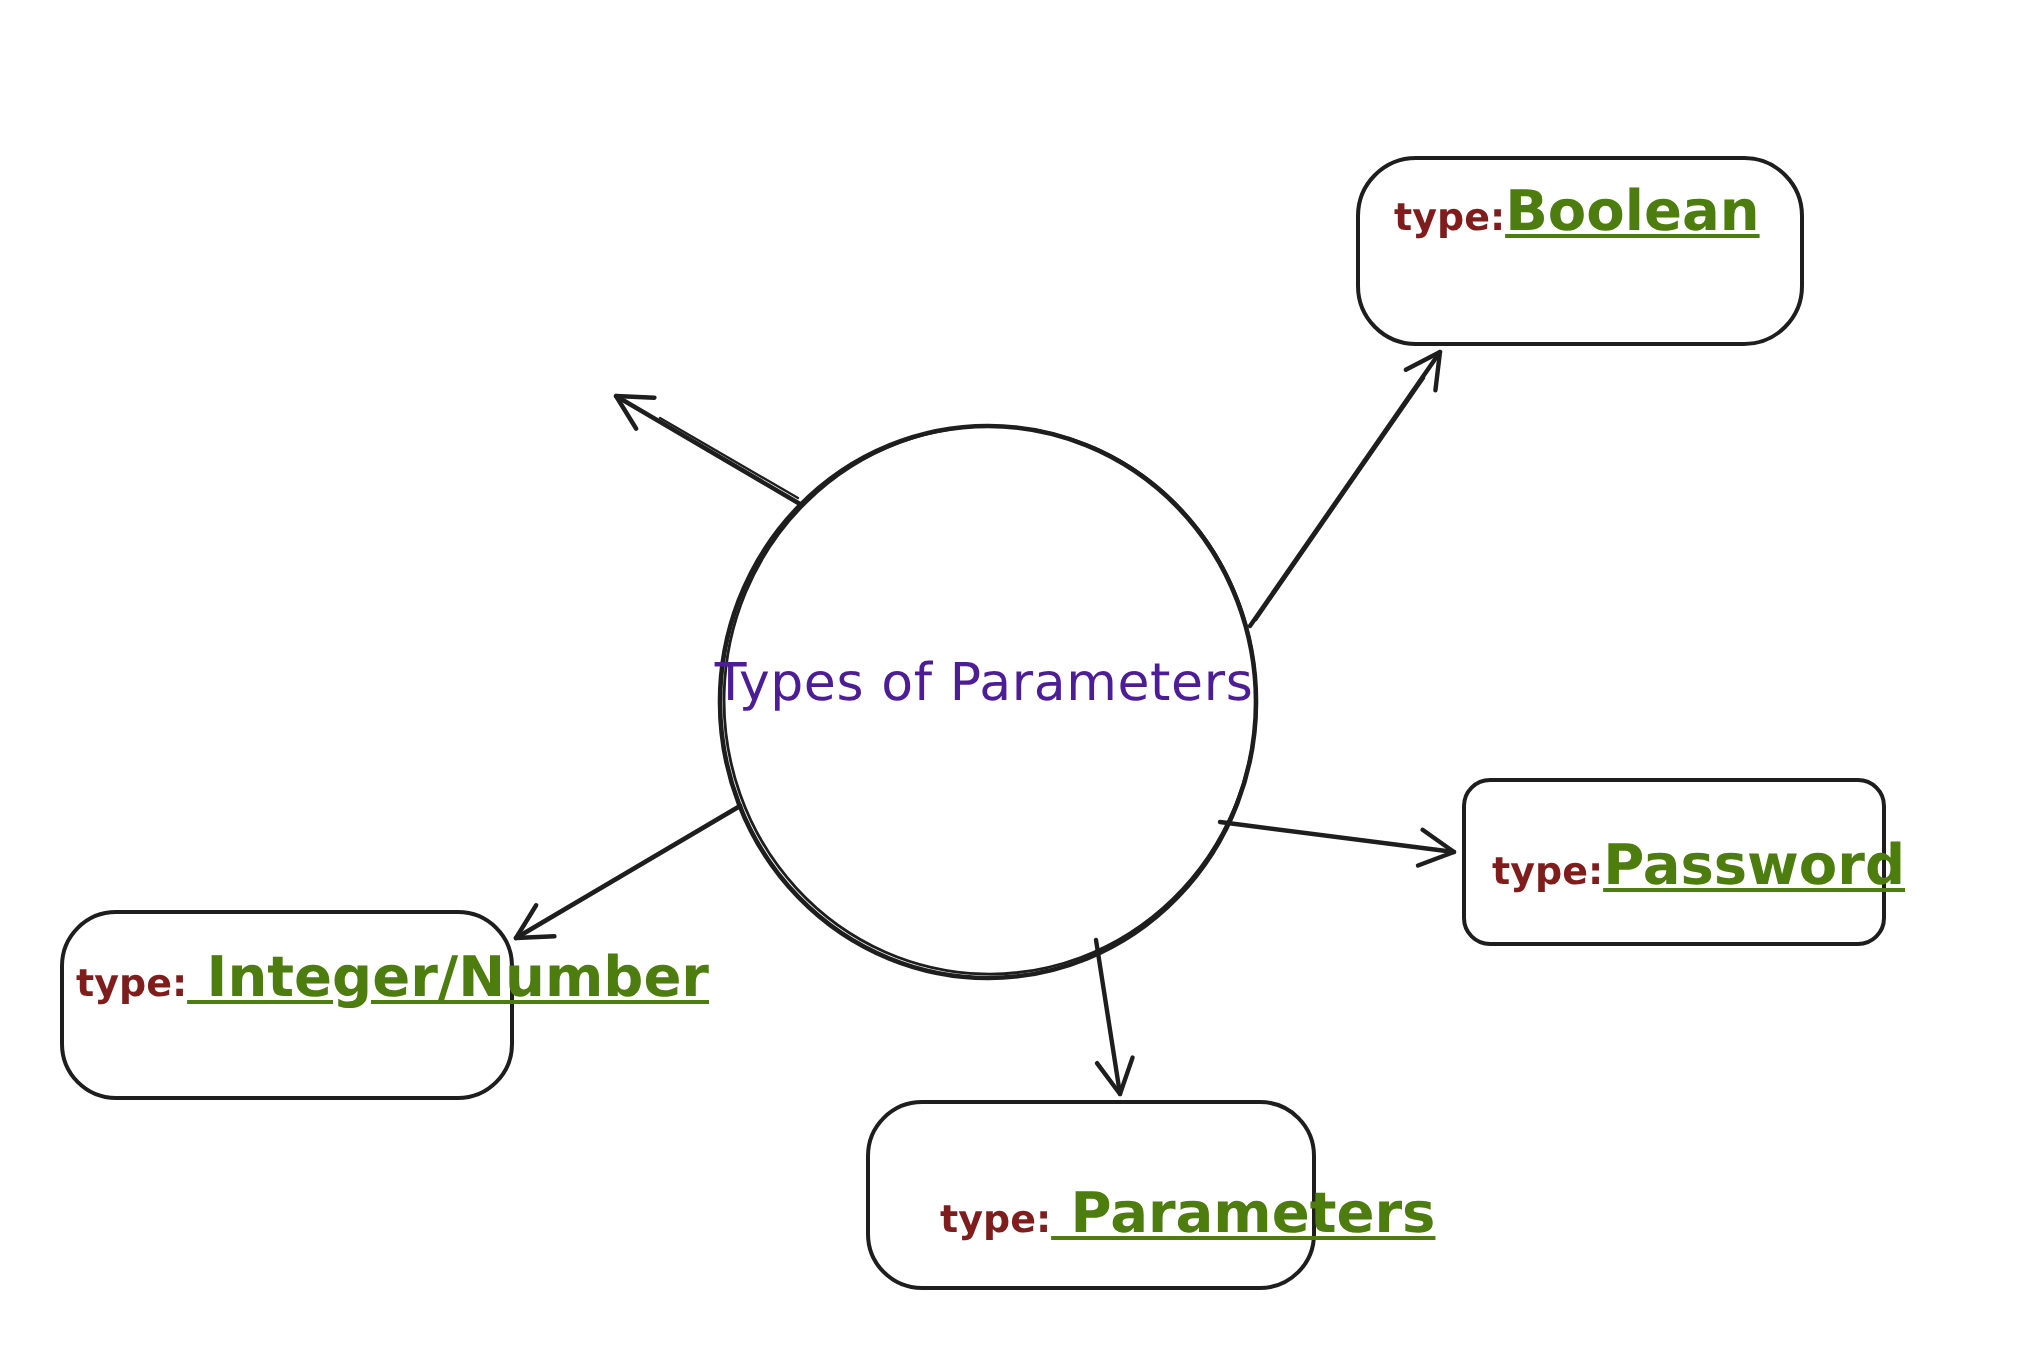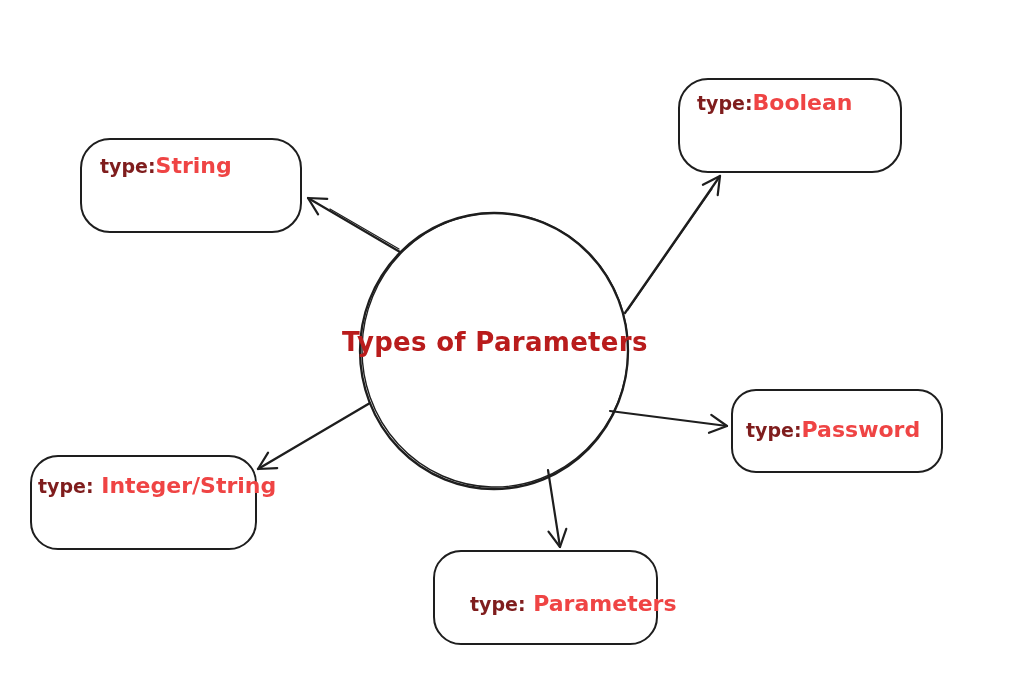--- a/index.html
+++ b/index.html
@@ -33,46 +33,47 @@
     white-space: pre;
     line-height: 1.15;
   }
   .label .prefix {
     color: #7f1d1d;
     font-size: 19px;
     font-weight: 600;
     white-space: pre;
   }
   .label .value {
-    color: #ef4444;
-    font-size: 22px;
+    color: #4d7c0f;
+    font-size: 28px;
     font-weight: 600;
     white-space: pre;
+    text-decoration: underline;
   }
   
   .box-string    { left: 80px;  top: 138px; width: 222px; height: 95px; border-radius: 30px; }
   .box-string    .label { left: 18px; top: 13px; }
   .box-boolean   { left: 678px; top: 78px;  width: 224px; height: 95px; border-radius: 30px; }
   .box-boolean   .label { left: 17px; top: 10px; }
-  .box-password  { left: 731px; top: 389px; width: 212px; height: 84px; border-radius: 25px; }
+  .box-password  { left: 731px; top: 389px; width: 212px; height: 84px; border-radius: 14px; }
   .box-password  .label { left: 13px; top: 26px; }
   .box-integer   { left: 30px;  top: 455px; width: 227px; height: 95px; border-radius: 28px; }
   .box-integer   .label { left: 6px;  top: 16px; }
   .box-multiline { left: 433px; top: 550px; width: 225px; height: 95px; border-radius: 28px; }
   .box-multiline .label { left: 35px; top: 39px; }
 
   .center-label {
     position: absolute;
     left: 342px;
     top: 327px;
     width: 300px;
     text-align: center;
-    color: #b91c1c;
+    color: #4c1d95;
     font-size: 26px;
-    font-weight: 700;
+    font-weight: 400;
     letter-spacing: 0.3px;
     white-space: nowrap;
   }
 </style>
 </head>
 <body>
 
 <div class="canvas">
 
   <svg class="stroke-layer" viewBox="0 0 1009 679">
@@ -103,34 +104,31 @@
 
     <g>
       <line x1="370" y1="403" x2="258" y2="469" stroke="#1e1e1e" stroke-width="2.4" stroke-linecap="round" marker-end="url(#arrowhead)"></line>
     </g>
 
     <g>
       <line x1="548" y1="470" x2="560" y2="547" stroke="#1e1e1e" stroke-width="2.2" stroke-linecap="round" marker-end="url(#arrowhead)"></line>
     </g>
   </svg>
 
-  <div class="node-box box-string">
-    <span class="label"><span class="prefix">type:</span><span class="value">String</span></span>
-  </div>
 
   <div class="node-box box-boolean">
     <span class="label"><span class="prefix">type:</span><span class="value">Boolean</span></span>
   </div>
 
   <div class="node-box box-password">
     <span class="label"><span class="prefix">type:</span><span class="value">Password</span></span>
   </div>
 
   <div class="node-box box-integer">
-    <span class="label"><span class="prefix">type:</span><span class="value"> Integer/String</span></span>
+    <span class="label"><span class="prefix">type:</span><span class="value"> Integer/Number</span></span>
   </div>
 
   <div class="node-box box-multiline">
     <span class="label"><span class="prefix">type:</span><span class="value"> Parameters</span></span>
   </div>
 
   <div class="center-label">Types of Parameters</div>
 
 </div>
 

